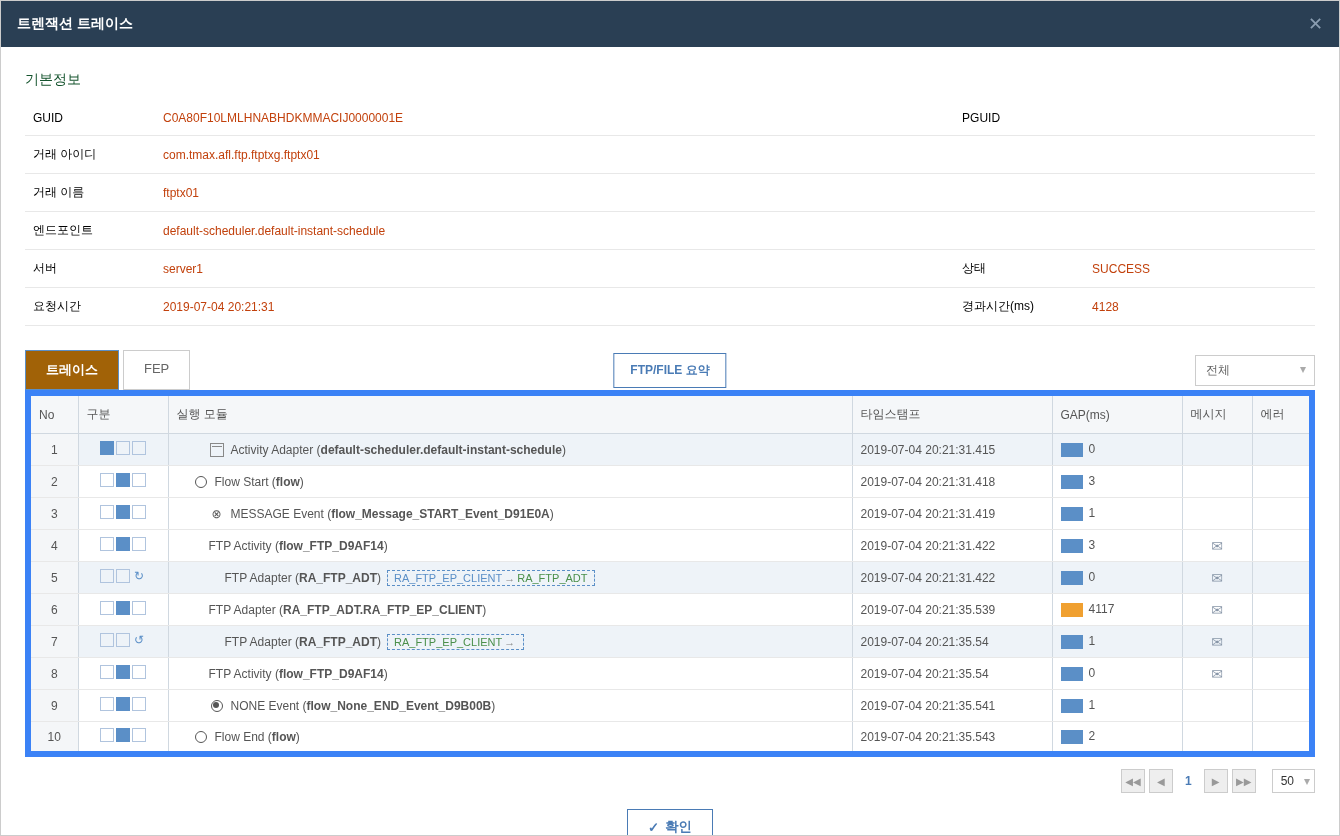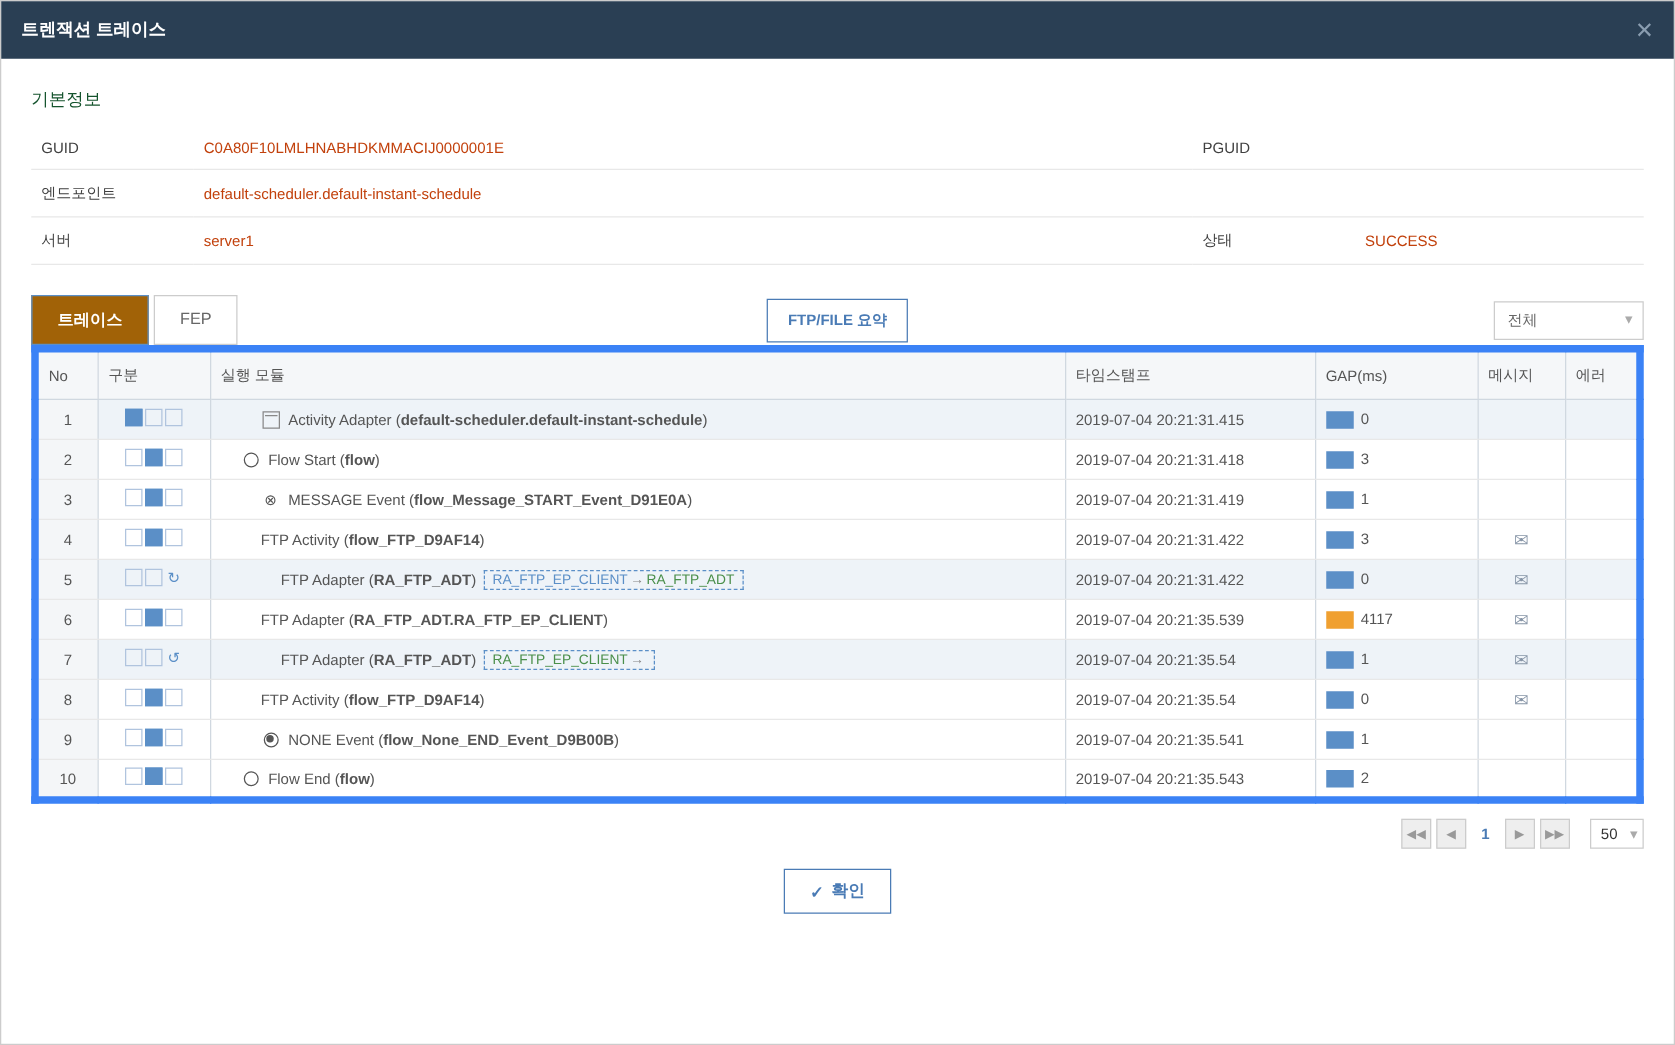--- a/index.html
+++ b/index.html
@@ -5,21 +5,21 @@
 * { margin: 0; padding: 0; box-sizing: border-box; }
 body { font-family: Arial, "Malgun Gothic", sans-serif; font-size: 12px; color: #333; background: #fff; }
 .modal { width: 1340px; height: 836px; background: #fff; border: 1px solid #ccc; display: flex; flex-direction: column; }
 .modal-header { background: #2a3f54; color: #fff; padding: 12px 16px; display: flex; justify-content: space-between; align-items: center; }
 .modal-header .title { font-size: 14px; font-weight: bold; }
 .modal-header .close { color: #8a9db0; font-size: 18px; cursor: pointer; }
 .modal-body { padding: 24px; flex: 1; overflow: auto; }
 .section-title { font-size: 14px; color: #14532d; margin-bottom: 12px; }
 .info-table { width: 100%; border-collapse: collapse; margin-bottom: 24px; }
 .info-table td { padding: 10px 8px; border-bottom: 1px solid #e8e8e8; color: #555; }
-.info-table td.label { width: 130px; color: #404040; }
+.info-table td.label { width: 130px; color: #000000; }
 .info-table td.value { color: #c2410c; }
 .controls-row { display: flex; align-items: center; margin-bottom: 0; position: relative; }
 .tabs { display: flex; gap: 4px; }
 .tab { padding: 10px 20px; border: 1px solid #ccc; background: #fff; color: #666; cursor: pointer; font-size: 13px; }
 .tab.active { background: #a16207; color: #fff; border-color: #5b8fc7; font-weight: bold; }
 .summary-btn { position: absolute; left: 50%; transform: translateX(-50%); padding: 8px 16px; border: 1px solid #4a7bb5; background: #fff; color: #4a7bb5; cursor: pointer; font-weight: bold; font-size: 12px; }
 .filter-select { margin-left: auto; padding: 6px 28px 6px 10px; border: 1px solid #ccc; background: #fff; color: #666; position: relative; min-width: 120px; }
 .filter-select::after { content: "▾"; position: absolute; right: 8px; color: #aaa; }
 .grid { width: 100%; border-collapse: collapse; border: 6px solid #3b82f6; }
 .grid th { background: #f5f7f9; padding: 10px 8px; border: 1px solid #d0d8e0; color: #555; font-weight: normal; text-align: left; }
@@ -76,28 +76,42 @@
     <div class="section-title">기본정보</div>
     <table class="info-table">
       <tbody>
           <tr>
         <td class="label">GUID</td>
         <td class="value">C0A80F10LMLHNABHDKMMACIJ0000001E</td>
         <td class="label">PGUID</td>
         <td class="value"></td>
       </tr>
       <tr>
+        <td class="label">거래 아이디</td>
+        <td class="value" colspan="3">com.tmax.afl.ftp.ftptxg.ftptx01</td>
+      </tr>
+      <tr>
+        <td class="label">거래 이름</td>
+        <td class="value" colspan="3">ftptx01</td>
+      </tr>
+      <tr>
         <td class="label">엔드포인트</td>
         <td class="value" colspan="3">default-scheduler.default-instant-schedule</td>
       </tr>
       <tr>
         <td class="label">서버</td>
         <td class="value">server1</td>
         <td class="label">상태</td>
         <td class="value">SUCCESS</td>
+      </tr>
+      <tr>
+        <td class="label">요청시간</td>
+        <td class="value">2019-07-04 20:21:31</td>
+        <td class="label">경과시간(ms)</td>
+        <td class="value">4128</td>
       </tr>
     </tbody>
       </table>
 
     <div class="controls-row">
       <div class="tabs">
         <div class="tab active">트레이스</div>
         <div class="tab">FEP</div>
       </div>
       <button class="summary-btn">FTP/FILE 요약</button>

